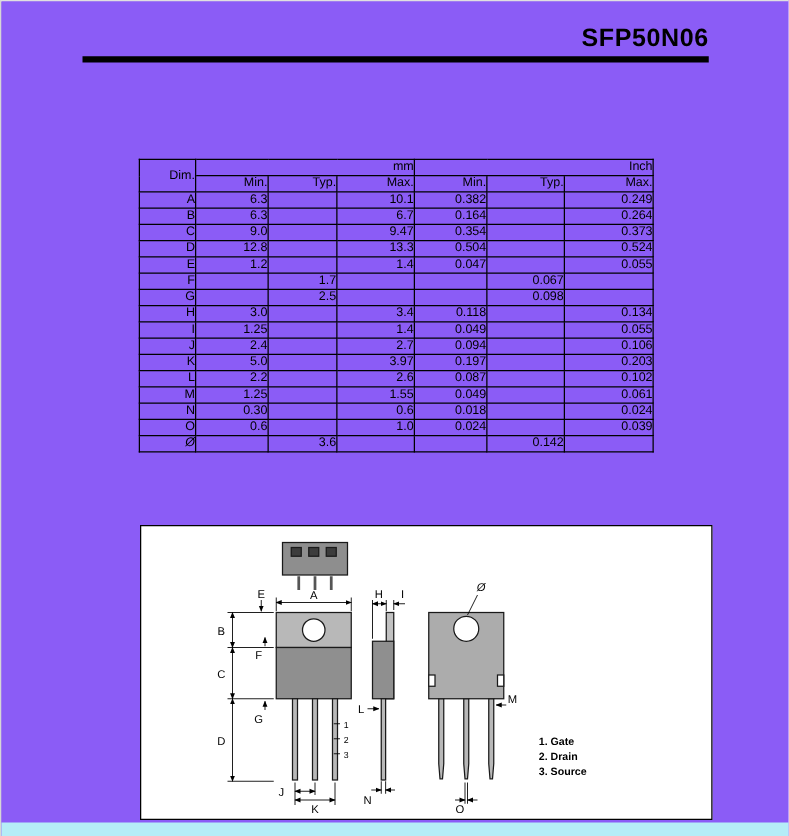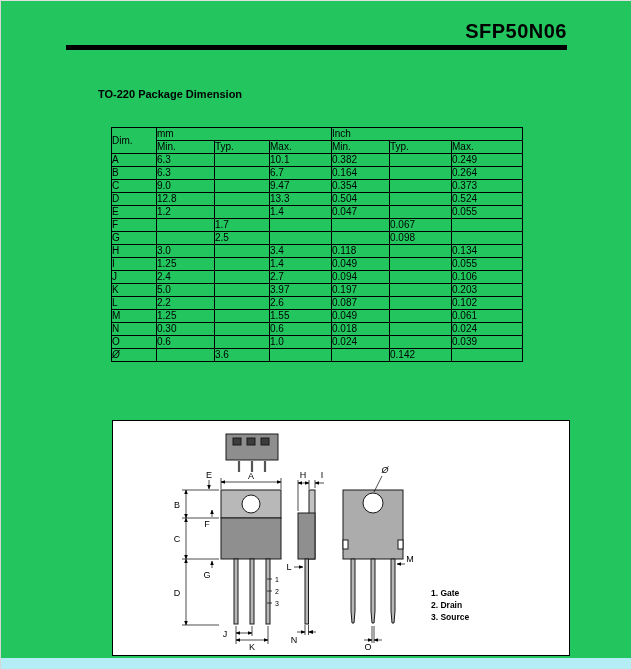--- a/index.html
+++ b/index.html
@@ -1,32 +1,32 @@
 <!DOCTYPE html>
 <html><head>
 <meta charset="utf-8">
 <style>
   * { margin:0; padding:0; box-sizing:border-box; }
   html,body { background:#ffffff; }
   body { font-family:"Liberation Sans", sans-serif; color:#000; }
   .page {
-    position:relative; width:631px; height:669px; background:#22c55e;
+    position:relative; width:631px; height:669px; background:#8b5cf6;
     overflow:hidden; border-top:1px solid #e0e0e0; border-left:1px solid #d6d6d6;
   }
   .title {
     position:absolute; left:65px; top:19px; width:501px;
     text-align:right; font-size:20px; font-weight:bold; letter-spacing:.5px;
   }
   .rule { position:absolute; left:65px; top:44px; width:501px; height:5px; background:#000; }
   .section-heading { position:absolute; left:97px; top:87px; font-size:11px; font-weight:bold; }
 
   table.dim-table {
     position:absolute; left:110px; top:126px; width:411px;
     border-collapse:collapse; table-layout:fixed;
-    font-size:10px; text-align:left;
+    font-size:10px; text-align:right;
   }
   .dim-table th, .dim-table td {
     border:1px solid #000; height:13px; line-height:12px;
     padding:0; font-weight:normal; overflow:hidden; white-space:nowrap;
   }
   .dim-table .italic { font-style:italic; }
 
   .diagram-box {
     position:absolute; left:111px; top:419px; width:458px; height:236px;
     border:1px solid #000; background:#fff;
@@ -38,21 +38,20 @@
 
   .footer-bar { position:absolute; left:0; top:657px; width:631px; height:11px; background:#b5edf7; }
 </style>
 </head>
 <body>
 
 <div class="page">
 
   <div class="title">SFP50N06</div>
   <div class="rule"></div>
-  <div class="section-heading">TO-220 Package Dimension</div>
 
   <table class="dim-table">
     <colgroup>
       <col style="width:45px">
         <col style="width:58px">
         <col style="width:55px">
         <col style="width:62px">
       <col style="width:58px">
         <col style="width:62px">
         <col style="width:71px">

